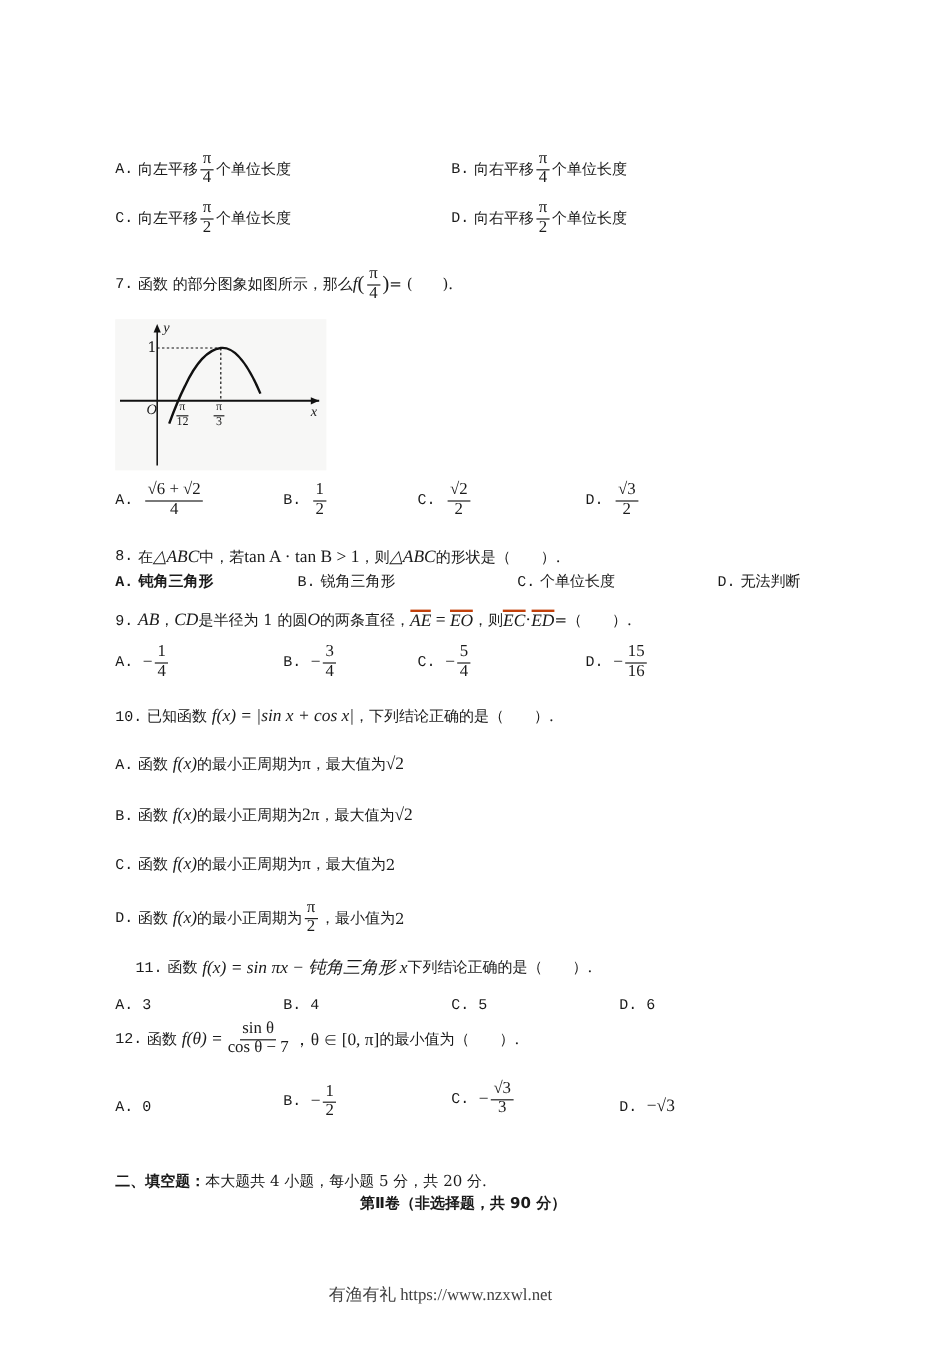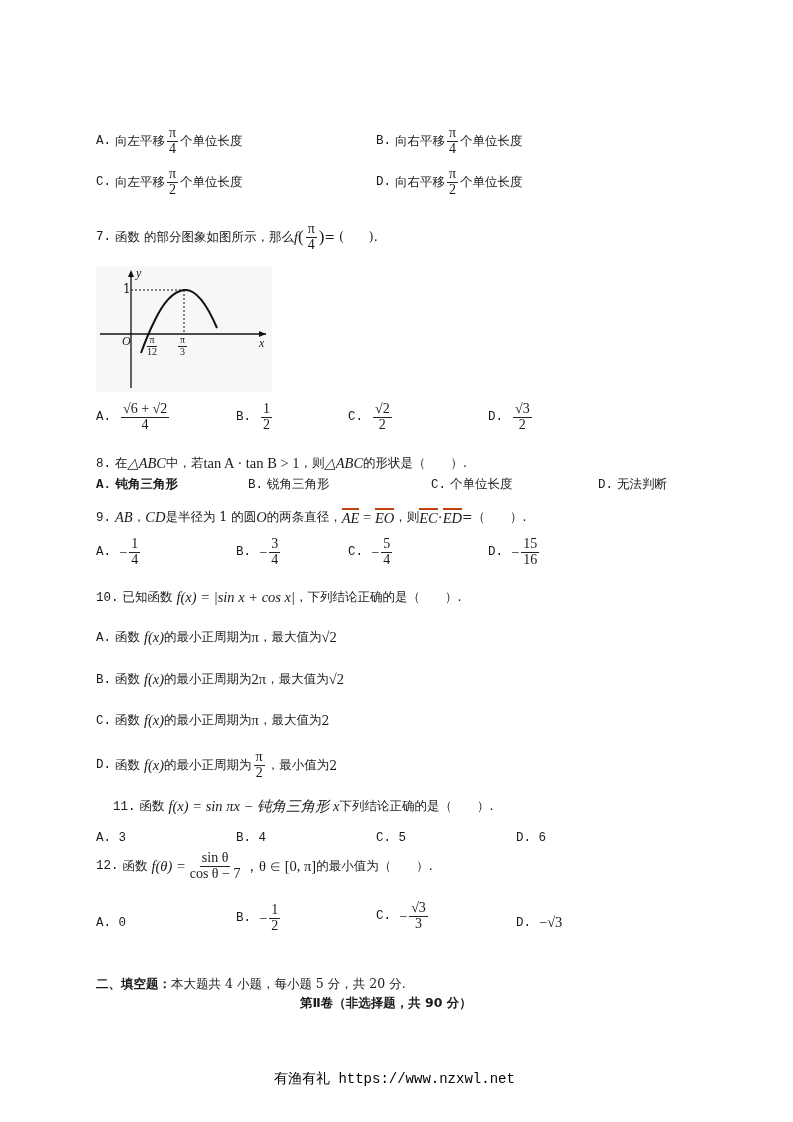--- a/index.html
+++ b/index.html
@@ -11,21 +11,21 @@
   .abs { position: absolute; white-space: nowrap; }
   .ital { font-style: italic; font-family: "Liberation Serif", serif; }
   .mono { font-family: "Liberation Mono", "DejaVu Sans Mono", monospace; }
   .frac { display: inline-flex; flex-direction: column; align-items: center; vertical-align: middle; line-height: 1.05; margin: 0 2px; font-family: "Liberation Serif", serif; font-size: 14px; }
   .frac .num { border-bottom: 1px solid #222; padding: 0 2px; }
   .frac .den { padding: 0 2px; }
   .big { font-size: 17px; font-family: "Liberation Serif", serif; }
   .math { font-family: "Liberation Serif", serif; font-size: 14.5px; }
   .vec { border-top: 2px solid #c2410c; font-style: italic; font-family: "Liberation Serif", serif; text-align: center; }
   .bold { font-weight: bold; margin-top: 40px; }
-  .footer { font-family: Liberation Mono, monospace; color: #000000; font-size: 14px; }
+  .footer { font-family: Liberation Serif, serif; color: #404040; font-size: 14px; }
   .row { display: flex; align-items: center; }
 </style>
 </head>
 <body>
 
 <div class="abs row" style="left:96px;top:126px;">
   <span class="mono">A.</span>&nbsp;
   <span>向左平移</span>
   <span class="frac">
       <span class="num" style="border-bottom:1px solid #222">π</span>

